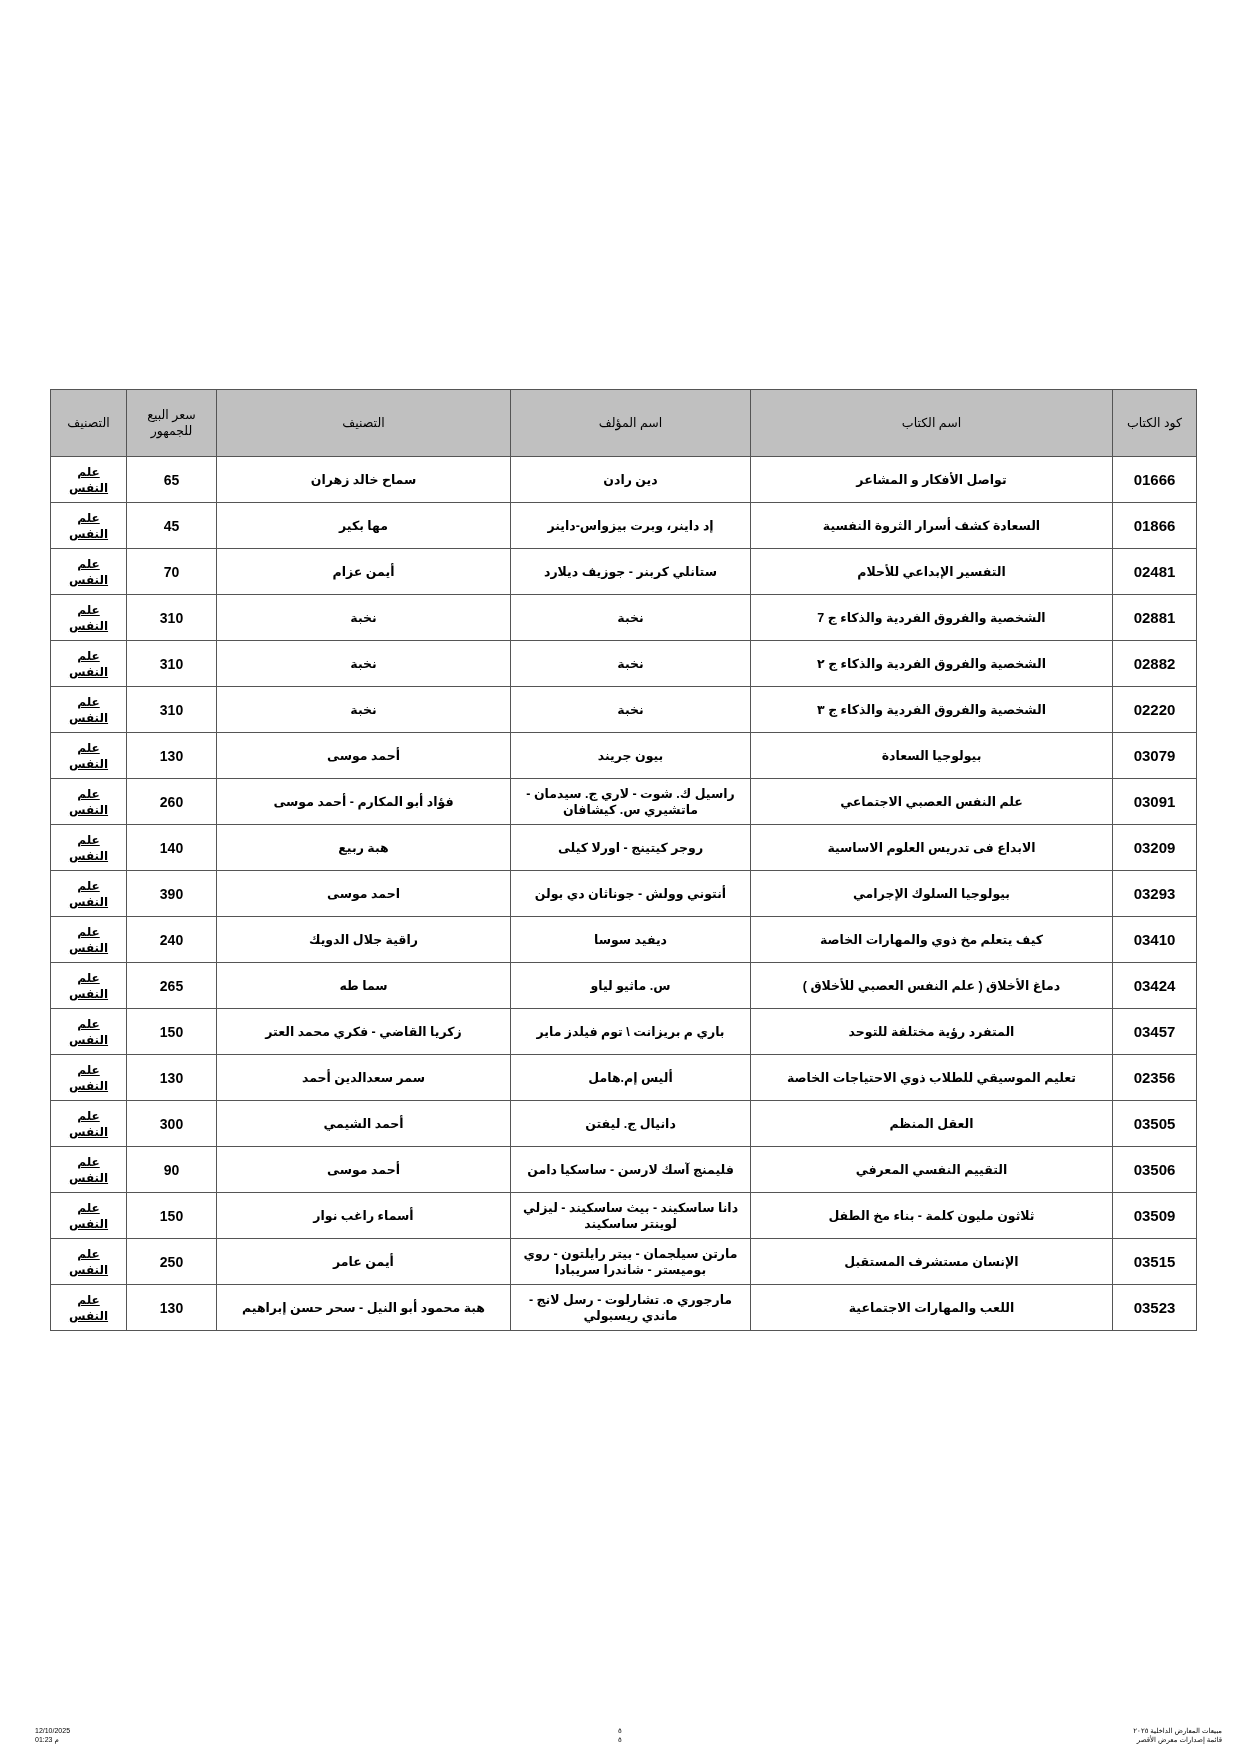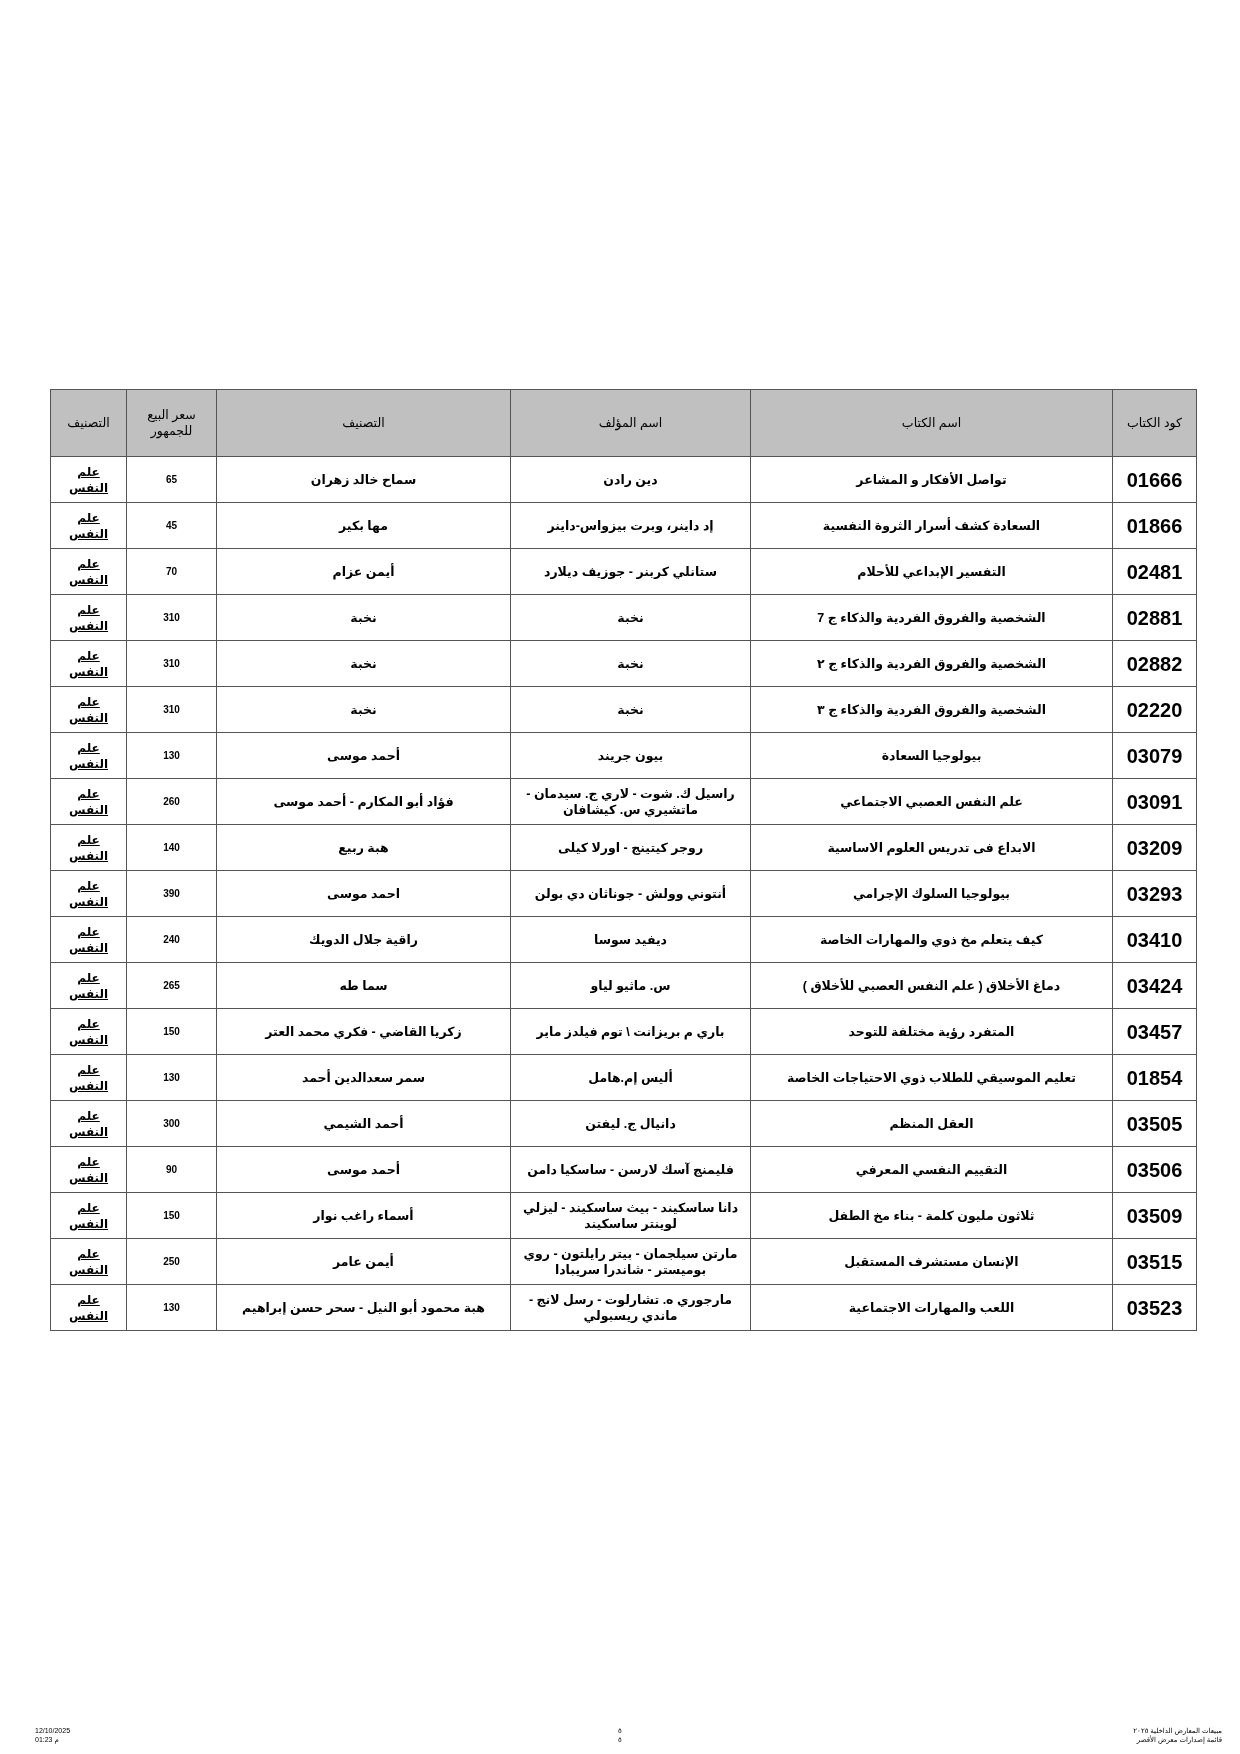--- a/index.html
+++ b/index.html
@@ -16,22 +16,22 @@
     }
     th, td {
       border: 1px solid #555; text-align: center; vertical-align: middle;
       padding: 2px 6px; font-size: 12.5px; line-height: 16px;
     }
     th {
       background: #c0c0c0; font-weight: normal; height: 62px;
     }
     td { height: 41px; font-weight: bold; }
     td.title, td.author, td.translator, td.category { font-weight: normal; font-weight: 600; }
-    td.code { font-weight: bold; font-size: 20px; text-align: center; }
-    td.price { font-weight: bold; font-size: 10px; }
+    td.code { font-weight: bold; font-size: 15px; text-align: center; }
+    td.price { font-weight: bold; font-size: 14px; }
     td.category { font-size: 12px; text-decoration: underline; }
     col.c-code { width: 84px; }
     col.c-title { width: 362px; }
     col.c-author { width: 240px; }
     col.c-translator { width: 294px; }
     col.c-price { width: 90px; }
     col.c-category { width: 76px; }
     .footer { position: absolute; top: 1726px; font-size: 7px; line-height: 9px; }
     .footer-left { left: 35px; direction: ltr; }
     .footer-center { left: 618px; text-align: center; }
@@ -159,21 +159,21 @@
         </tr>
         <tr>
           <td class="code">03457</td>
           <td class="title">المتفرد رؤية مختلفة للتوحد</td>
           <td class="author">باري م بريزانت \ توم فيلدز ماير</td>
           <td class="translator">زكريا القاضي - فكري محمد العتر</td>
           <td class="price">150</td>
           <td class="category">علم النفس</td>
         </tr>
         <tr>
-          <td class="code">01854</td>
+          <td class="code">02356</td>
           <td class="title">تعليم الموسيقي للطلاب ذوي الاحتياجات الخاصة</td>
           <td class="author">أليس إم.هامل</td>
           <td class="translator">سمر سعدالدين أحمد</td>
           <td class="price">130</td>
           <td class="category">علم النفس</td>
         </tr>
         <tr>
           <td class="code">03505</td>
           <td class="title">العقل المنظم</td>
           <td class="author">دانيال ج. ليفتن</td>

